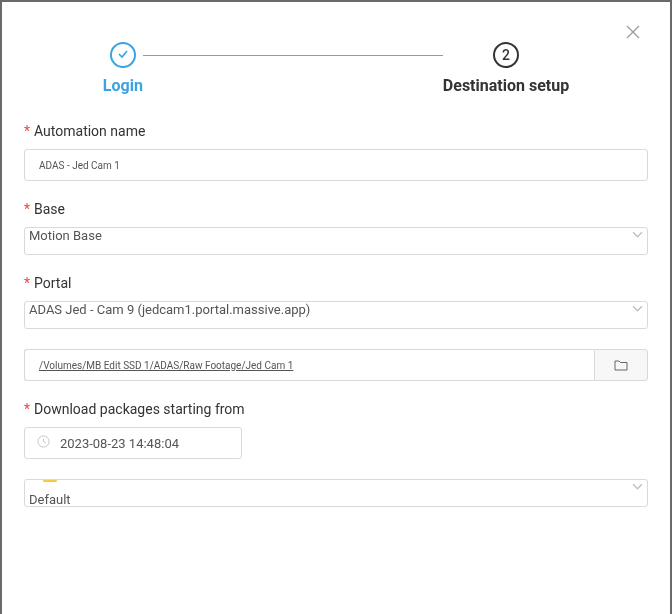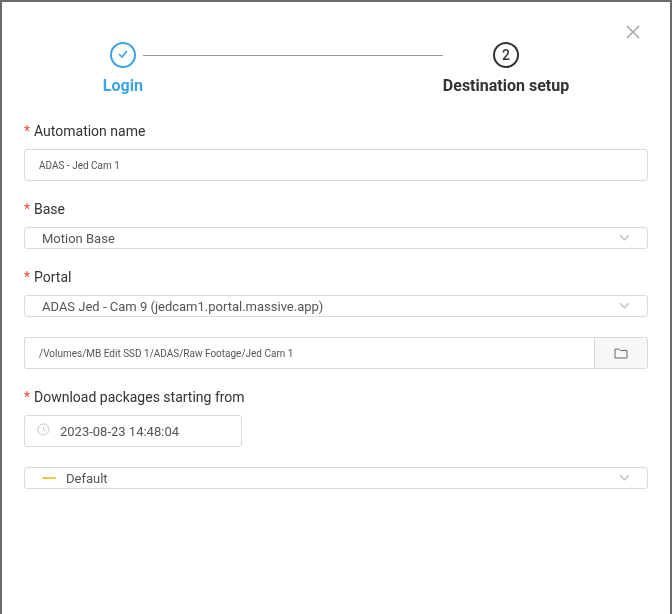--- a/index.html
+++ b/index.html
@@ -92,44 +92,44 @@
       border: 1px solid #d9d9d9;
       border-radius: 3px;
       padding: 0 14px;
       font-size: 10px;
       color: #555;
       outline: none;
       font-family: inherit;
     }
     .select-box {
       width: 100%;
-      height: 22px;
+      height: 28px;
       border: 1px solid #d9d9d9;
       border-radius: 3px;
-      padding: 0 17px;
+      padding: 0 4px;
       font-size: 13px;
       color: #555;
       display: flex;
-      align-items: center;
       justify-content: space-between;
       cursor: pointer;
       background: #fff;
     }
     .select-box .chevron {
       color: #bfbfbf;
     }
     .select-box .chevron svg { width: 11px; height: 11px; }
     .folder-row {
       display: flex;
       gap: 0;
     }
     .folder-input {
       flex: 1;
       border-radius: 3px 0 0 3px;
       border-right: none;
+      text-decoration: underline;
     }
     .folder-btn {
       width: 54px;
       height: 32px;
       border: 1px solid #d9d9d9;
       border-radius: 0 3px 3px 0;
       background: #f7f7f7;
       display: flex;
       align-items: center;
       justify-content: center;
@@ -152,20 +152,21 @@
       cursor: pointer;
     }
     .date-input-box .clock-icon {
       color: #bfbfbf;
     }
     .date-input-box .clock-icon svg { width: 13px; height: 13px; }
     .priority-select {
       display: flex;
       align-items: center;
       gap: 10px;
+      flex-direction: column;
     }
     .priority-icon {
       width: 14px;
       display: flex;
       align-items: center;
     }
     .priority-line {
       width: 14px;
       height: 2px;
       background: #f5c842;

